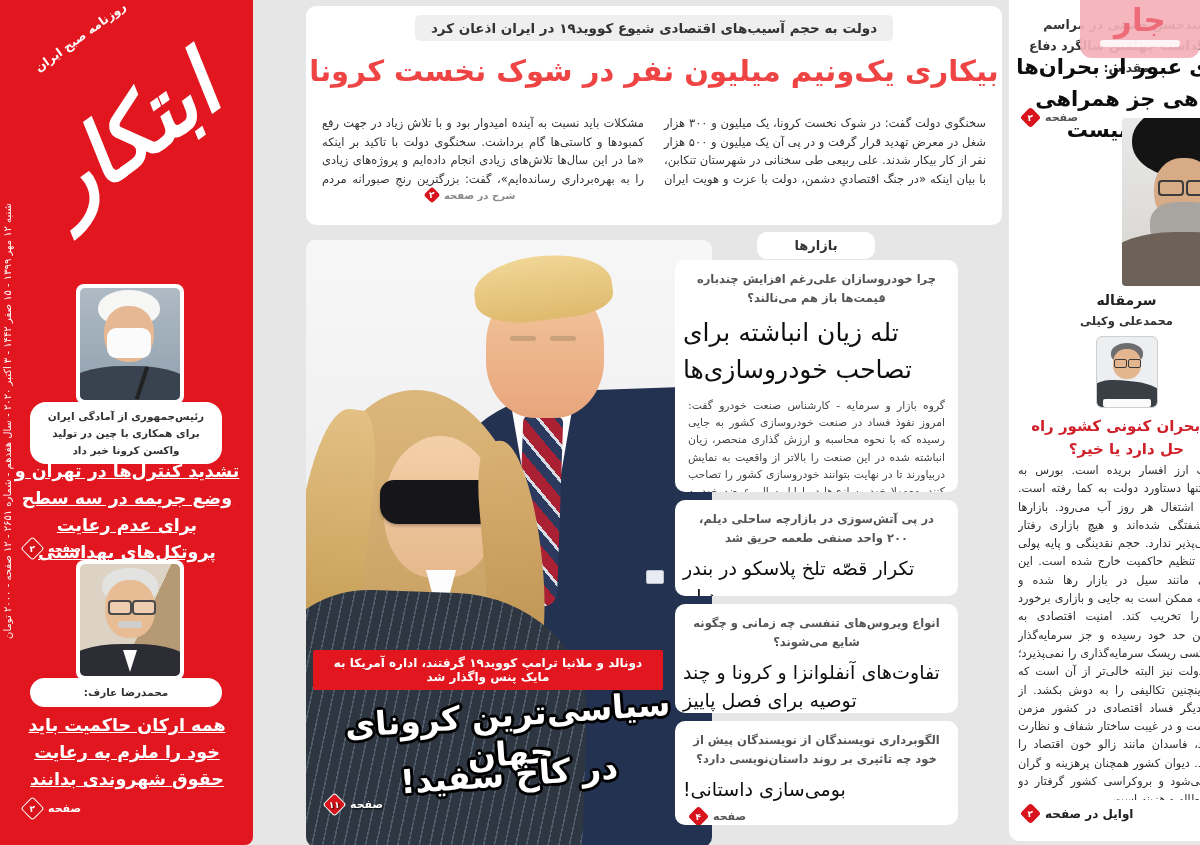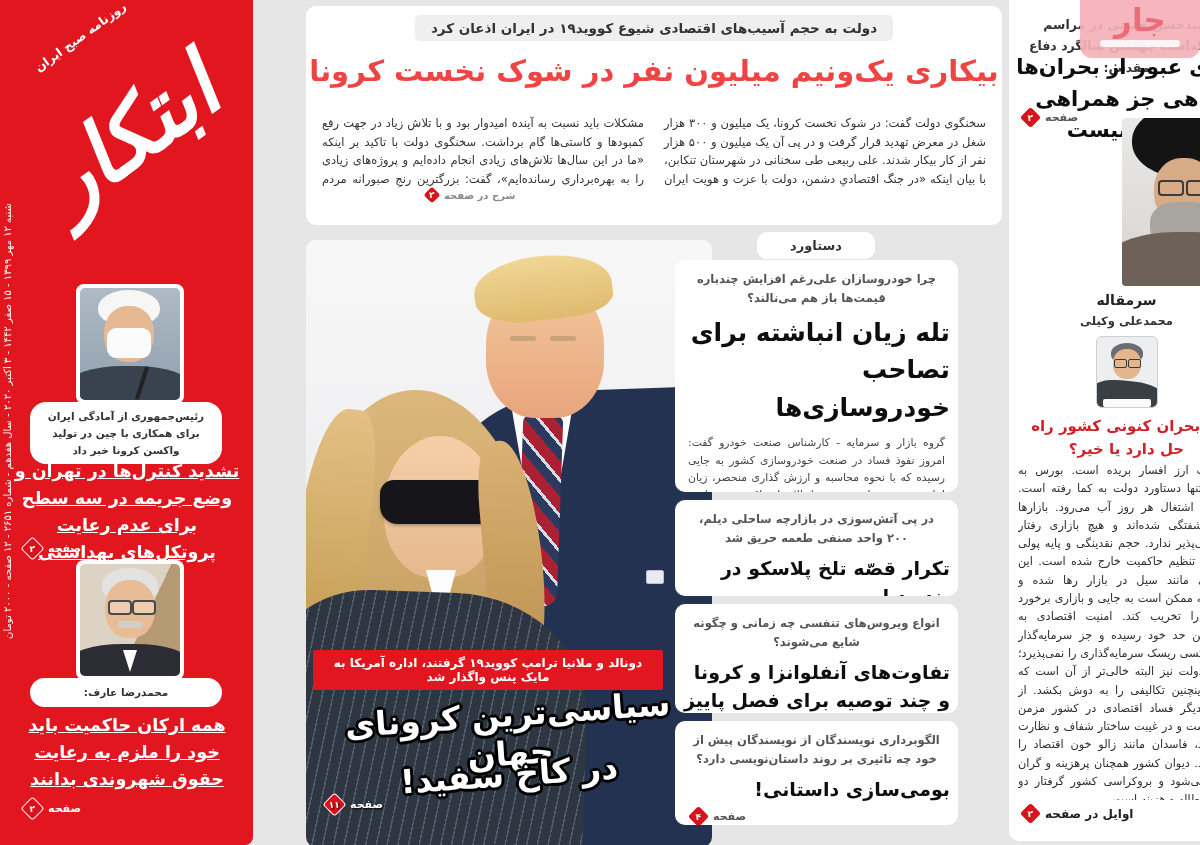--- a/index.html
+++ b/index.html
@@ -59,21 +59,21 @@
     text-shadow:2px 2px 0 #000,-2px 2px 0 #000,2px -2px 0 #000,-2px -2px 0 #000,0 3px 0 #000,3px 0 0 #000,-3px 0 0 #000,0 -3px 0 #000;}
   #photo-headline-1{top:455px;}
   #photo-headline-2{top:515px;}
   #photo-page{left:16px;top:556px;z-index:6;color:#fff;text-shadow:1px 1px 2px #000;}
 
   
   #pishkhan-tab{position:absolute;left:757px;top:232px;width:118px;height:27px;background:#fff;
     border-radius:10px;text-align:center;font-size:13px;font-weight:bold;color:#333;line-height:27px;}
   .pk-item{position:absolute;left:675px;width:283px;background:#fff;border-radius:10px;overflow:hidden;}
   .pk-kicker{margin:10px 14px 0 14px;font-size:11.5px;color:#555;text-align:center;line-height:1.65;font-weight:bold;}
-  .pk-headline{margin:6px 8px 0 8px;font-size:25px;font-weight:bold;color:#0e0e0e;text-align:right;line-height:1.5;letter-spacing:-0.3px;}
+  .pk-headline{margin:6px 8px 0 8px;font-size:25px;font-weight:normal;color:#0e0e0e;text-align:left;line-height:1.5;letter-spacing:-0.3px;}
   .pk-headline.md{font-size:19px;}
   .pk-body{margin:8px 13px 0 13px;font-size:10.8px;color:#444;text-align:justify;line-height:1.6;}
   .pk-page{position:static;margin:6px 0 0 0;padding:0 0 8px 12px;justify-content:flex-end;display:flex;}
 
   
   #right-card{left:965px;top:0px;width:235px;height:841px;border-radius:0 0 10px 10px;}
   #kh-kicker{position:absolute;left:8px;right:8px;top:14px;font-size:12.5px;color:#333;
     text-align:center;line-height:1.7;font-weight:bold;}
   #kh-headline{position:absolute;left:4px;right:4px;top:52px;font-size:21px;font-weight:bold;
     color:#0d0d0d;text-align:center;line-height:1.5;letter-spacing:-0.4px;}
@@ -189,21 +189,21 @@
     <div class="photo-headline" id="photo-headline-1">سیاسی‌ترین کرونای جهان</div>
     <div class="photo-headline" id="photo-headline-2">در کاخ سفید!</div>
     <div class="pbadge" id="photo-page">
       <span>صفحه</span>
       <span class="dmd bordered">
           <i>۱۱</i>
         </span>
     </div>
   </div>
 
-  <div id="pishkhan-tab">دستاورد</div>
+  <div id="pishkhan-tab">بازارها</div>
 
   <div class="pk-item" style="top:260px;height:232px;">
     <div class="pk-kicker">چرا خودروسازان علی‌رغم افزایش چندباره قیمت‌ها باز هم می‌نالند؟</div>
     <div class="pk-headline">تله زیان انباشته برای تصاحب خودروسازی‌ها</div>
     <div class="pk-body">گروه بازار و سرمایه - کارشناس صنعت خودرو گفت: امروز نفوذ فساد در صنعت خودروسازی کشور به جایی رسیده که با نحوه محاسبه و ارزش گذاری منحصر، زیان انباشته شده در این صنعت را بالاتر از واقعیت به نمایش دربیاورند تا در نهایت بتوانند خودروسازی کشور را تصاحب کنند. معمولا خودروسازی‌ها در اوایل سال، عرضه خود به بازار را متوقف می‌کنند و ...</div>
 
   </div>
 
   <div class="pk-item" style="top:500px;height:96px;">
     <div class="pk-kicker">در پی آتش‌سوزی در بازارچه ساحلی دیلم، ۲۰۰ واحد صنفی طعمه حریق شد</div>

